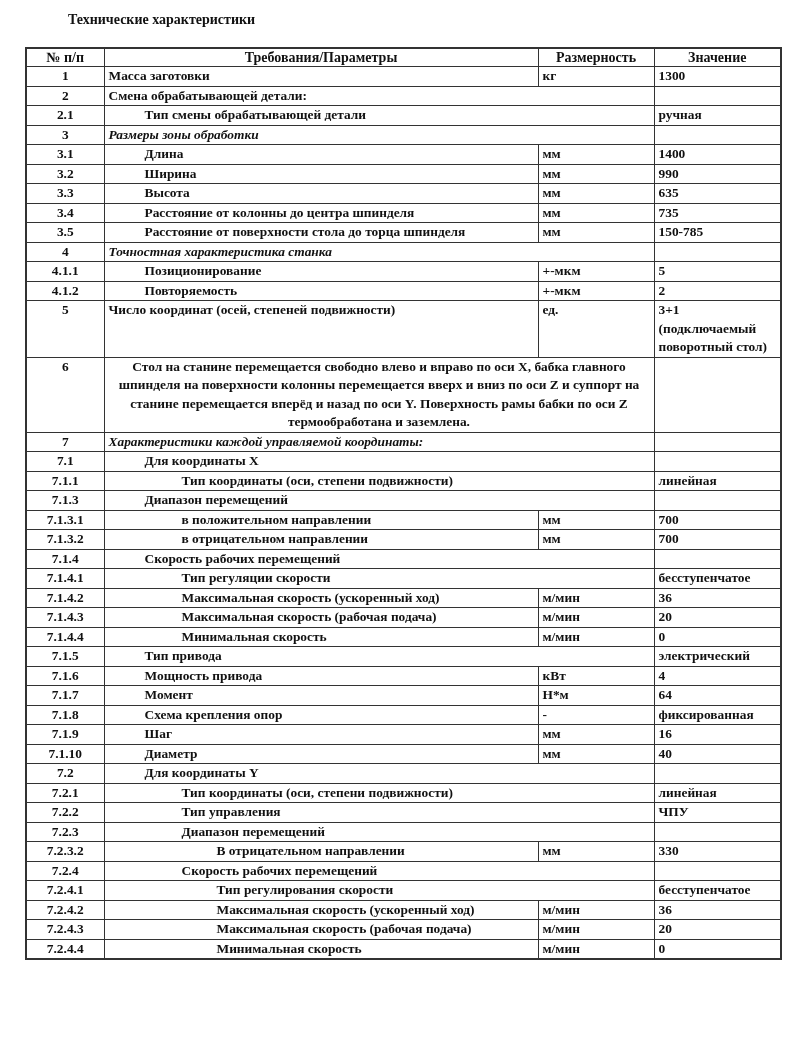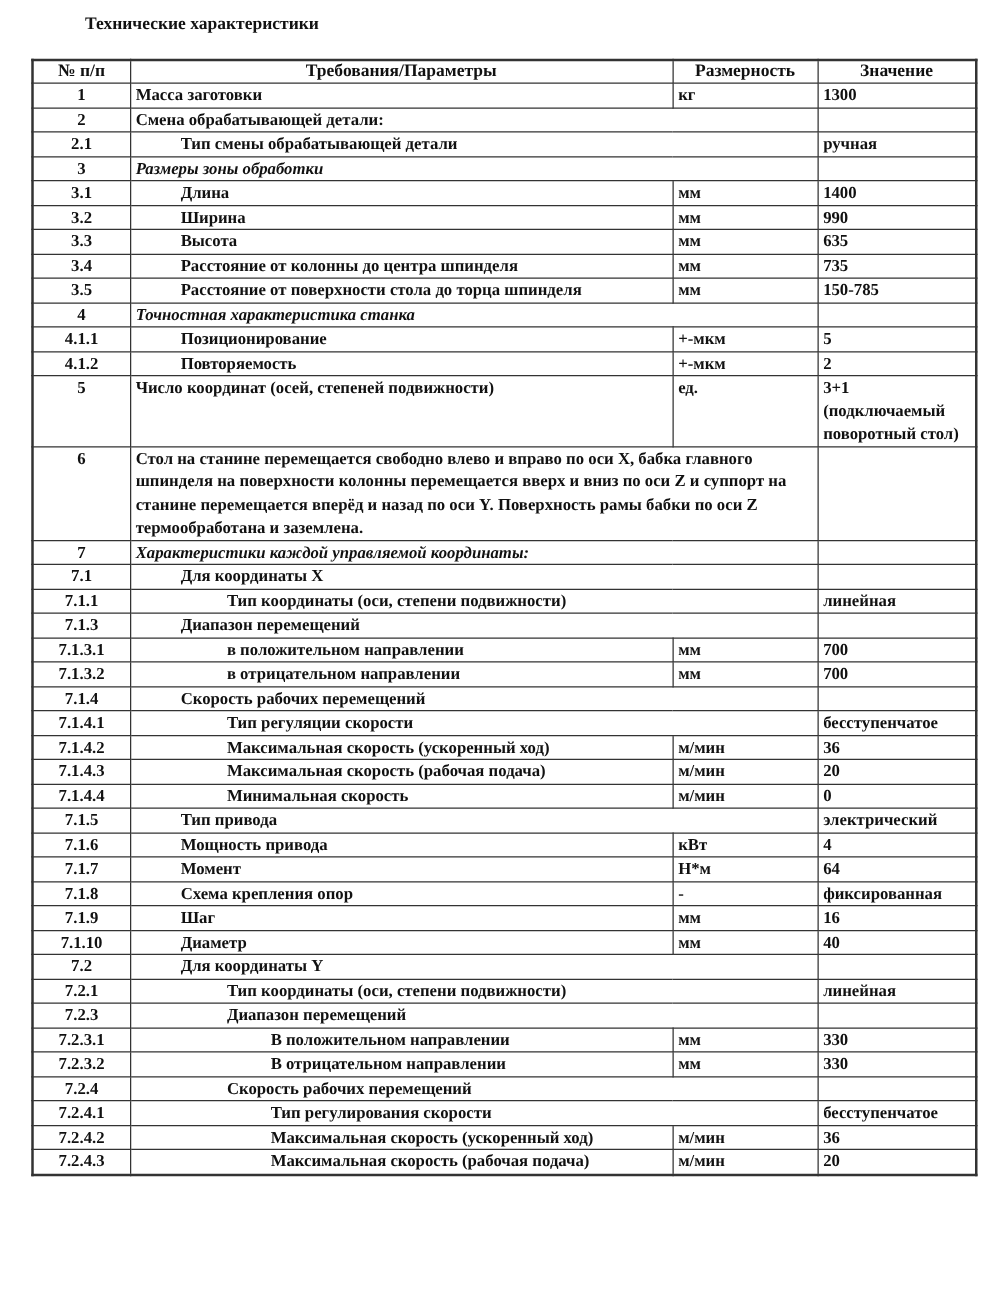--- a/index.html
+++ b/index.html
@@ -10,21 +10,21 @@
                border-collapse: collapse; table-layout: fixed; font-size: 13.4px; font-weight: bold; }
   table.spec td, table.spec th { border: 1.3px solid #333; padding: 0 4px; height: 18.5px;
                line-height: 18px; vertical-align: top; overflow: hidden; }
   table.spec th { font-size: 14px; text-align: center; height: 17px; line-height: 17px; }
   table.spec { border: 2px solid #333; }
   td.num { text-align: center; white-space: nowrap; padding: 0 2px; }
   td.unit { white-space: nowrap; }
   td.val { white-space: nowrap; }
   td.val.wrap { white-space: normal; line-height: 18.5px; }
   td.param { white-space: nowrap; }
-  td.param.wrap { white-space: normal; line-height: 18.5px; }
+  td.param.wrap { white-space: normal; line-height: 18.5px; text-align: center; }
   .it { font-style: italic; margin-left: 16px; }
   .i1 { padding-left: 40px !important; }
   .i2 { padding-left: 77px !important; }
   .i3 { padding-left: 112px !important; }
 </style>
 </head>
 <body>
 
 <div class="title">Технические характеристики</div>
 
@@ -222,29 +222,28 @@
         <td class="num">7.2</td>
         <td class="param i1" colspan="2">Для координаты Y</td>
         <td class="val"></td>
       </tr>
       <tr>
         <td class="num">7.2.1</td>
         <td class="param i2" colspan="2">Тип координаты (оси, степени подвижности)</td>
         <td class="val">линейная</td>
       </tr>
       <tr>
+        <td class="num">7.2.2</td>
+        <td class="param i2" colspan="2">Тип управления</td>
+        <td class="val">ЧПУ</td>
+      </tr>
+      <tr>
         <td class="num">7.2.3</td>
         <td class="param i2" colspan="2">Диапазон перемещений</td>
         <td class="val"></td>
-      </tr>
-      <tr>
-        <td class="num">7.2.3.1</td>
-        <td class="param i3">В положительном направлении</td>
-        <td class="unit">мм</td>
-        <td class="val">330</td>
       </tr>
       <tr>
         <td class="num">7.2.3.2</td>
         <td class="param i3">В отрицательном направлении</td>
         <td class="unit">мм</td>
         <td class="val">330</td>
       </tr>
       <tr>
         <td class="num">7.2.4</td>
         <td class="param i2" colspan="2">Скорость рабочих перемещений</td>
@@ -259,15 +258,21 @@
         <td class="num">7.2.4.2</td>
         <td class="param i3">Максимальная скорость (ускоренный ход)</td>
         <td class="unit">м/мин</td>
         <td class="val">36</td>
       </tr>
       <tr>
         <td class="num">7.2.4.3</td>
         <td class="param i3">Максимальная скорость (рабочая подача)</td>
         <td class="unit">м/мин</td>
         <td class="val">20</td>
+      </tr>
+      <tr>
+        <td class="num">7.2.4.4</td>
+        <td class="param i3">Минимальная скорость</td>
+        <td class="unit">м/мин</td>
+        <td class="val">0</td>
       </tr>
     </tbody>
 </table>
 
 </body></html>

